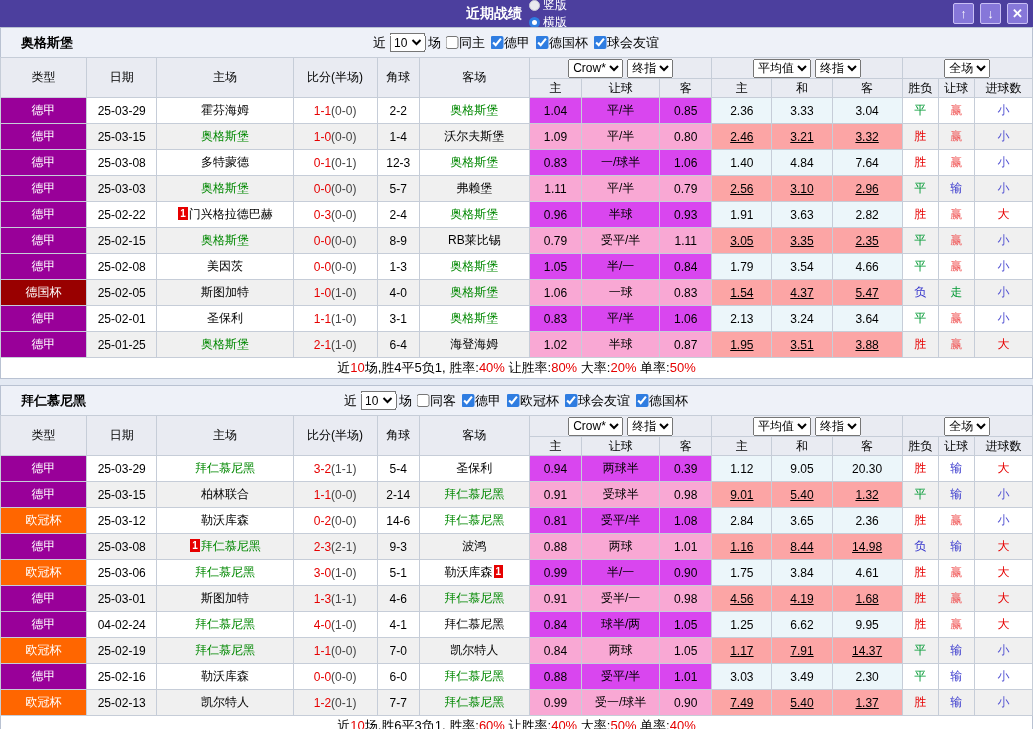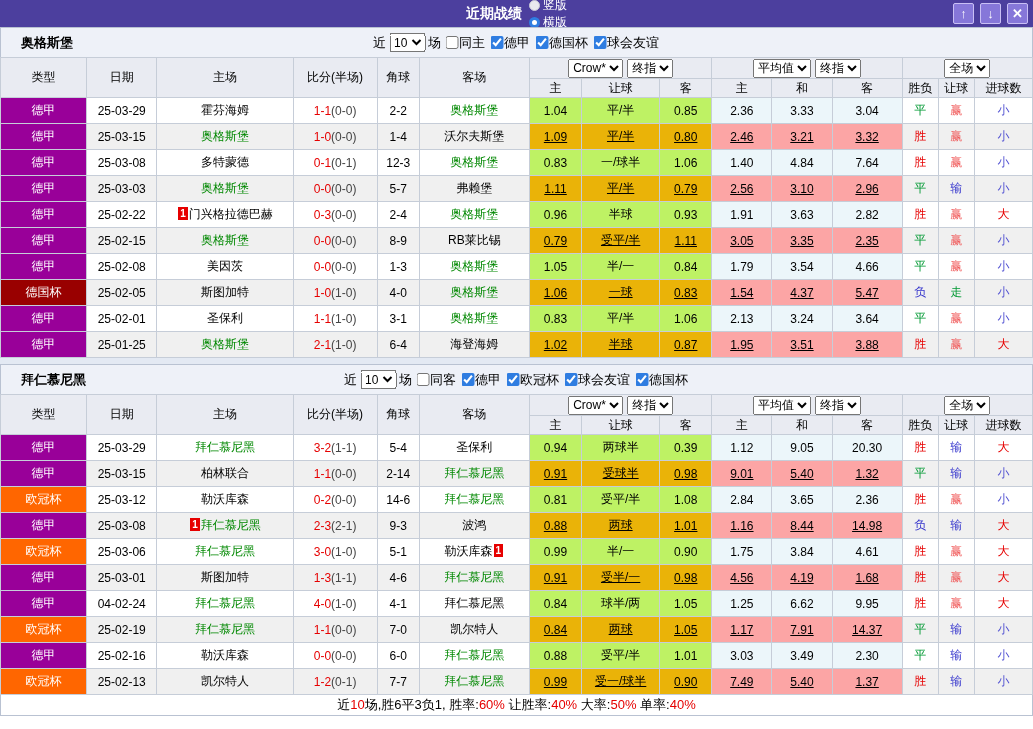--- a/index.html
+++ b/index.html
@@ -22,22 +22,22 @@
   .filters label{display:inline-flex;align-items:center;margin-right:1px;}
   .filters input[type=checkbox]{width:13px;height:13px;margin:0 1px 0 4px;accent-color:#2f7de1;}
   
   table{border-collapse:collapse;table-layout:fixed;width:1033px;font-size:12px;text-align:center;}
   th,td{border:1px solid #c6cdd8;padding:0 1px;overflow:hidden;white-space:nowrap;}
   thead th{background:#e9ebf2;font-weight:normal;height:18px;color:#000;}
   thead .sel-row th{height:20px;}
   thead select{font-size:12px;height:19px;margin:0 2px;}
   tbody td{height:25px;color:#000;}
   tr.even td{background:#f0f0f0;}
-  td.crow{background:#bef264;}
-  tr.even td.crow{background:#eab308;text-decoration:underline;}
+  td.crow{background:#d946ef;}
+  tr.even td.crow{background:#f9a8d4;}
   td.avg{background:#ecf6fa;}
   tr.even td.avg{background:#fca5a5;text-decoration:underline;}
   td.league{color:#fff;font-size:12px;}
   .team-self{color:#008800;}
   .ft{color:#e60000;}
   .ht{color:#444;}
   .card{display:inline-block;background:#e60000;color:#fff;font-size:10px;font-weight:bold;line-height:13px;padding:0 2px;margin:0 1px;vertical-align:1px;}
   .summary{border:1px solid #b9c2d2;border-top:none;height:20px;line-height:20px;text-align:center;font-size:13px;background:#fff;color:#000;}
   .summary .hl{color:#e60000;}
   .section-gap{height:6px;background:#e3e9f3;}
@@ -299,20 +299,21 @@
           <td class="crow">0.87</td>
           <td class="avg">1.95</td>
           <td class="avg">3.51</td>
           <td class="avg">3.88</td>
           <td style="color: rgb(230, 0, 0);">胜</td>
           <td style="color: rgb(240, 85, 85);">赢</td>
           <td style="color: rgb(230, 0, 0);">大</td>
         </tr>
       </tbody>
     </table>
+    <div class="summary"><span>近</span><span class="hl">10</span><span>场,胜4平5负1, 胜率:</span><span class="hl">40%</span><span> 让胜率:</span><span class="hl">80%</span><span> 大率:</span><span class="hl">20%</span><span> 单率:</span><span class="hl">50%</span></div>
     <div class="section-gap"></div>
     <div class="section-head">
       <span class="team-name">拜仁慕尼黑</span>
       <span class="filters">
         <span>近</span>
         <select><option>10</option></select>
         <span>场</span>
         <label>
           <input type="checkbox" style="">
           <span>同客</span>

